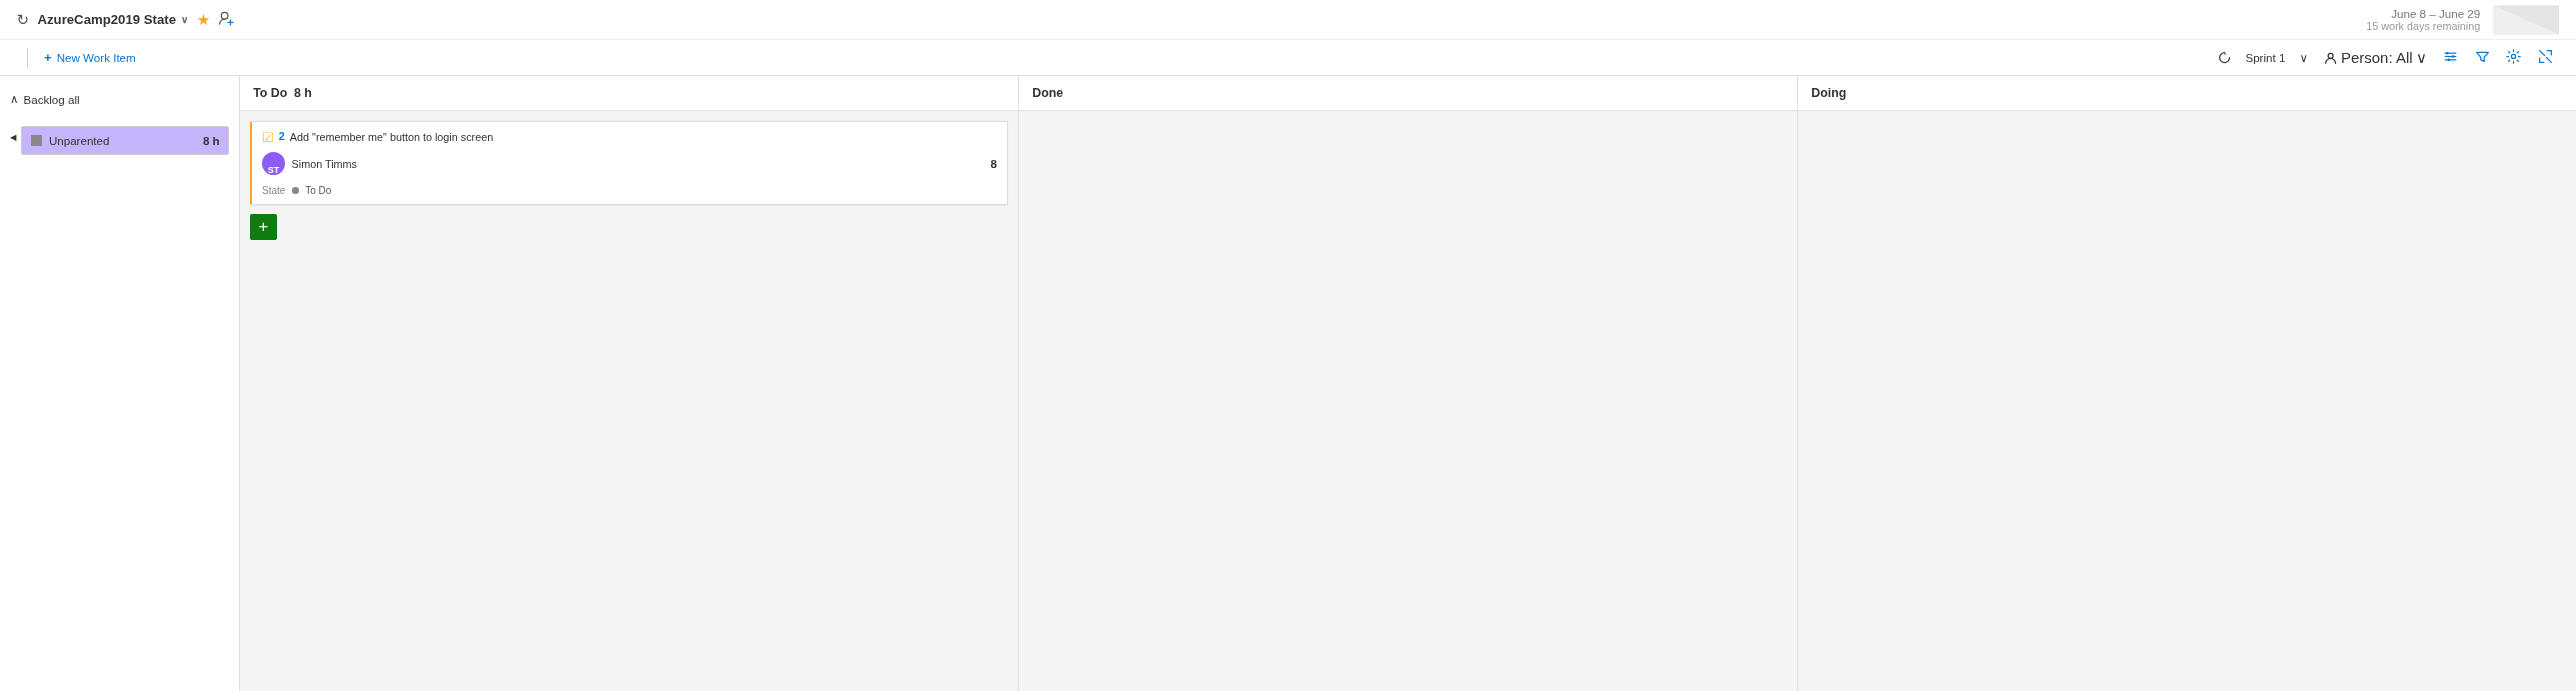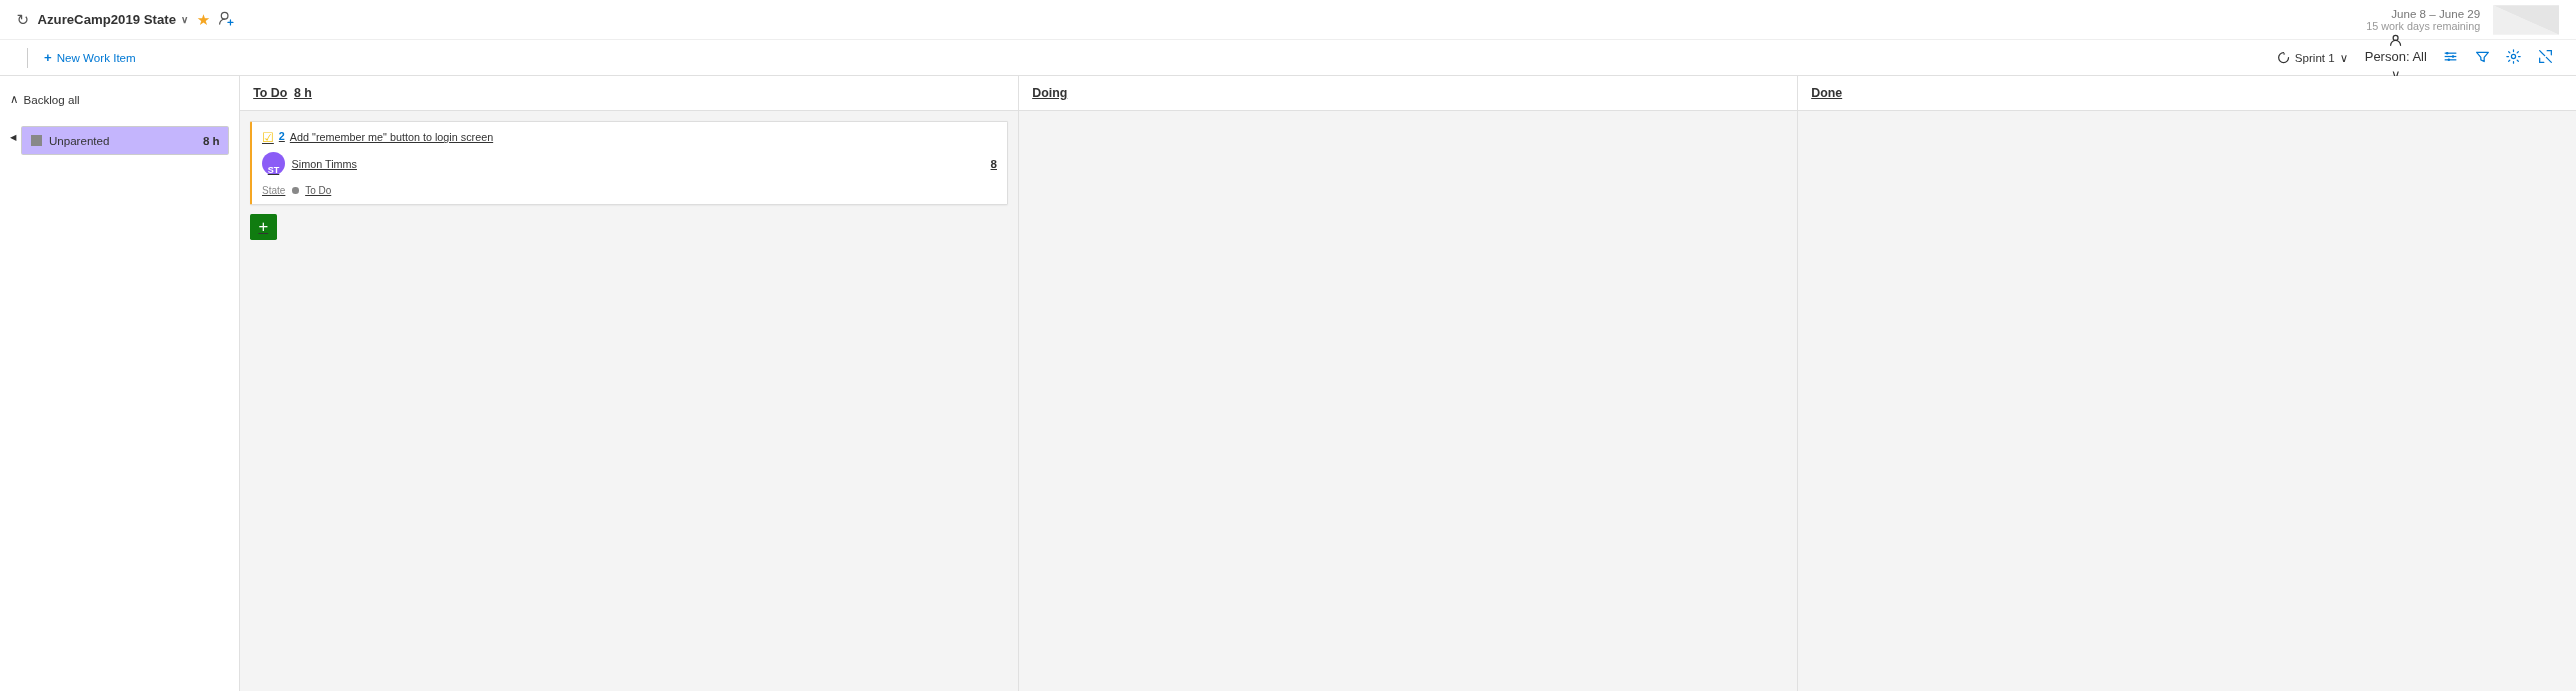--- a/index.html
+++ b/index.html
@@ -110,41 +110,40 @@
 
     .nav-right {
       margin-left: auto;
       display: flex;
       align-items: center;
       gap: 3.3px;
     }
     .sprint-selector {
       display: flex;
       align-items: center;
-      gap: 5px;
+      gap: 14px;
       border: none;
       background: none;
       cursor: pointer;
       padding: 3.3px 6.6px;
       border-radius: 1.7px;
       font-size: 11.6px;
       color: #333;
     }
     .person-selector {
       display: flex;
       align-items: center;
       gap: 3.3px;
       border: none;
       background: none;
       cursor: pointer;
       padding: 3.3px 6.6px;
       border-radius: 1.7px;
-      font-size: 13px;
-      color: #333;
-      flex-direction: column;
+      font-size: 15px;
+      color: #333;
     }
     .icon-btn {
       border: none;
       background: none;
       cursor: pointer;
       padding: 5px 6.6px;
       border-radius: 1.7px;
       color: #0078d4;
       font-size: 13.2px;
     }
@@ -205,21 +204,20 @@
       font-weight: 600;
       color: #333;
     }
 
     
     .board {
       flex: 1;
       display: flex;
       overflow-x: auto;
       background: #a3a3a3;
-      text-decoration: underline;
     }
     .board-column {
       flex: 1;
       min-width: 0;
       border-right: 0.8px solid #e0e0e0;
       background: #f4f4f4;
       padding: 0;
     }
     .board-column:last-child {
       border-right: none;
@@ -493,27 +491,27 @@
         </div>
 
         <button class="add-card-btn">
           <span>+</span>
         </button>
       </div>
     </div>
 
     <div class="board-column">
       <div class="column-header">
+        <span>Done</span>
+      </div>
+      <div class="column-body"></div>
+    </div>
+
+    <div class="board-column">
+      <div class="column-header">
         <span>Doing</span>
       </div>
       <div class="column-body"></div>
     </div>
 
-    <div class="board-column">
-      <div class="column-header">
-        <span>Done</span>
-      </div>
-      <div class="column-body"></div>
-    </div>
-
   </div>
 </div>
 
 
 </body></html>

